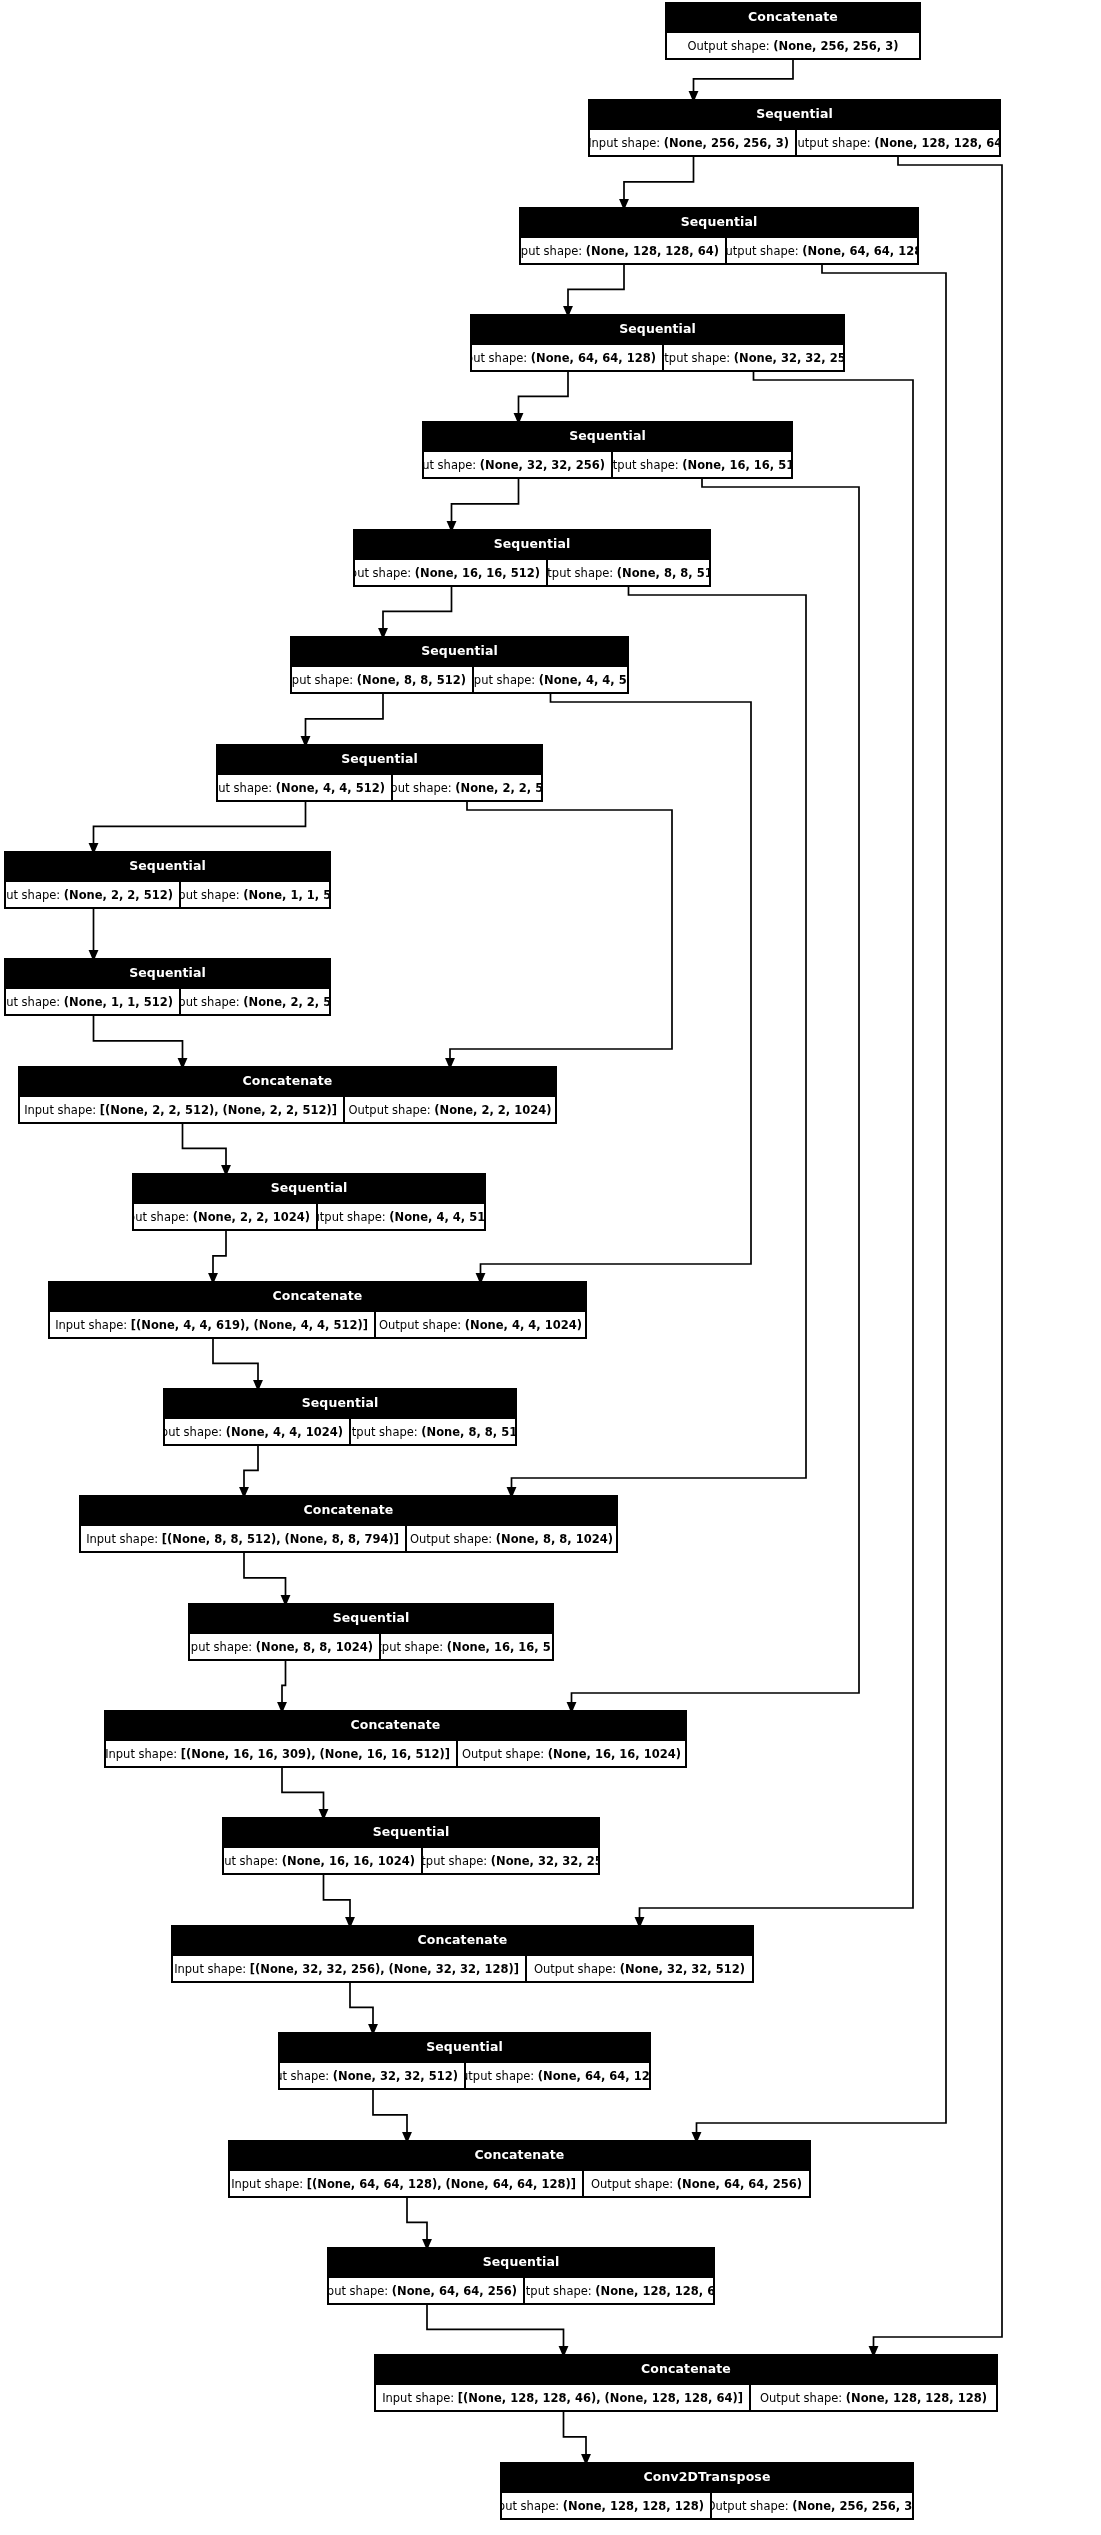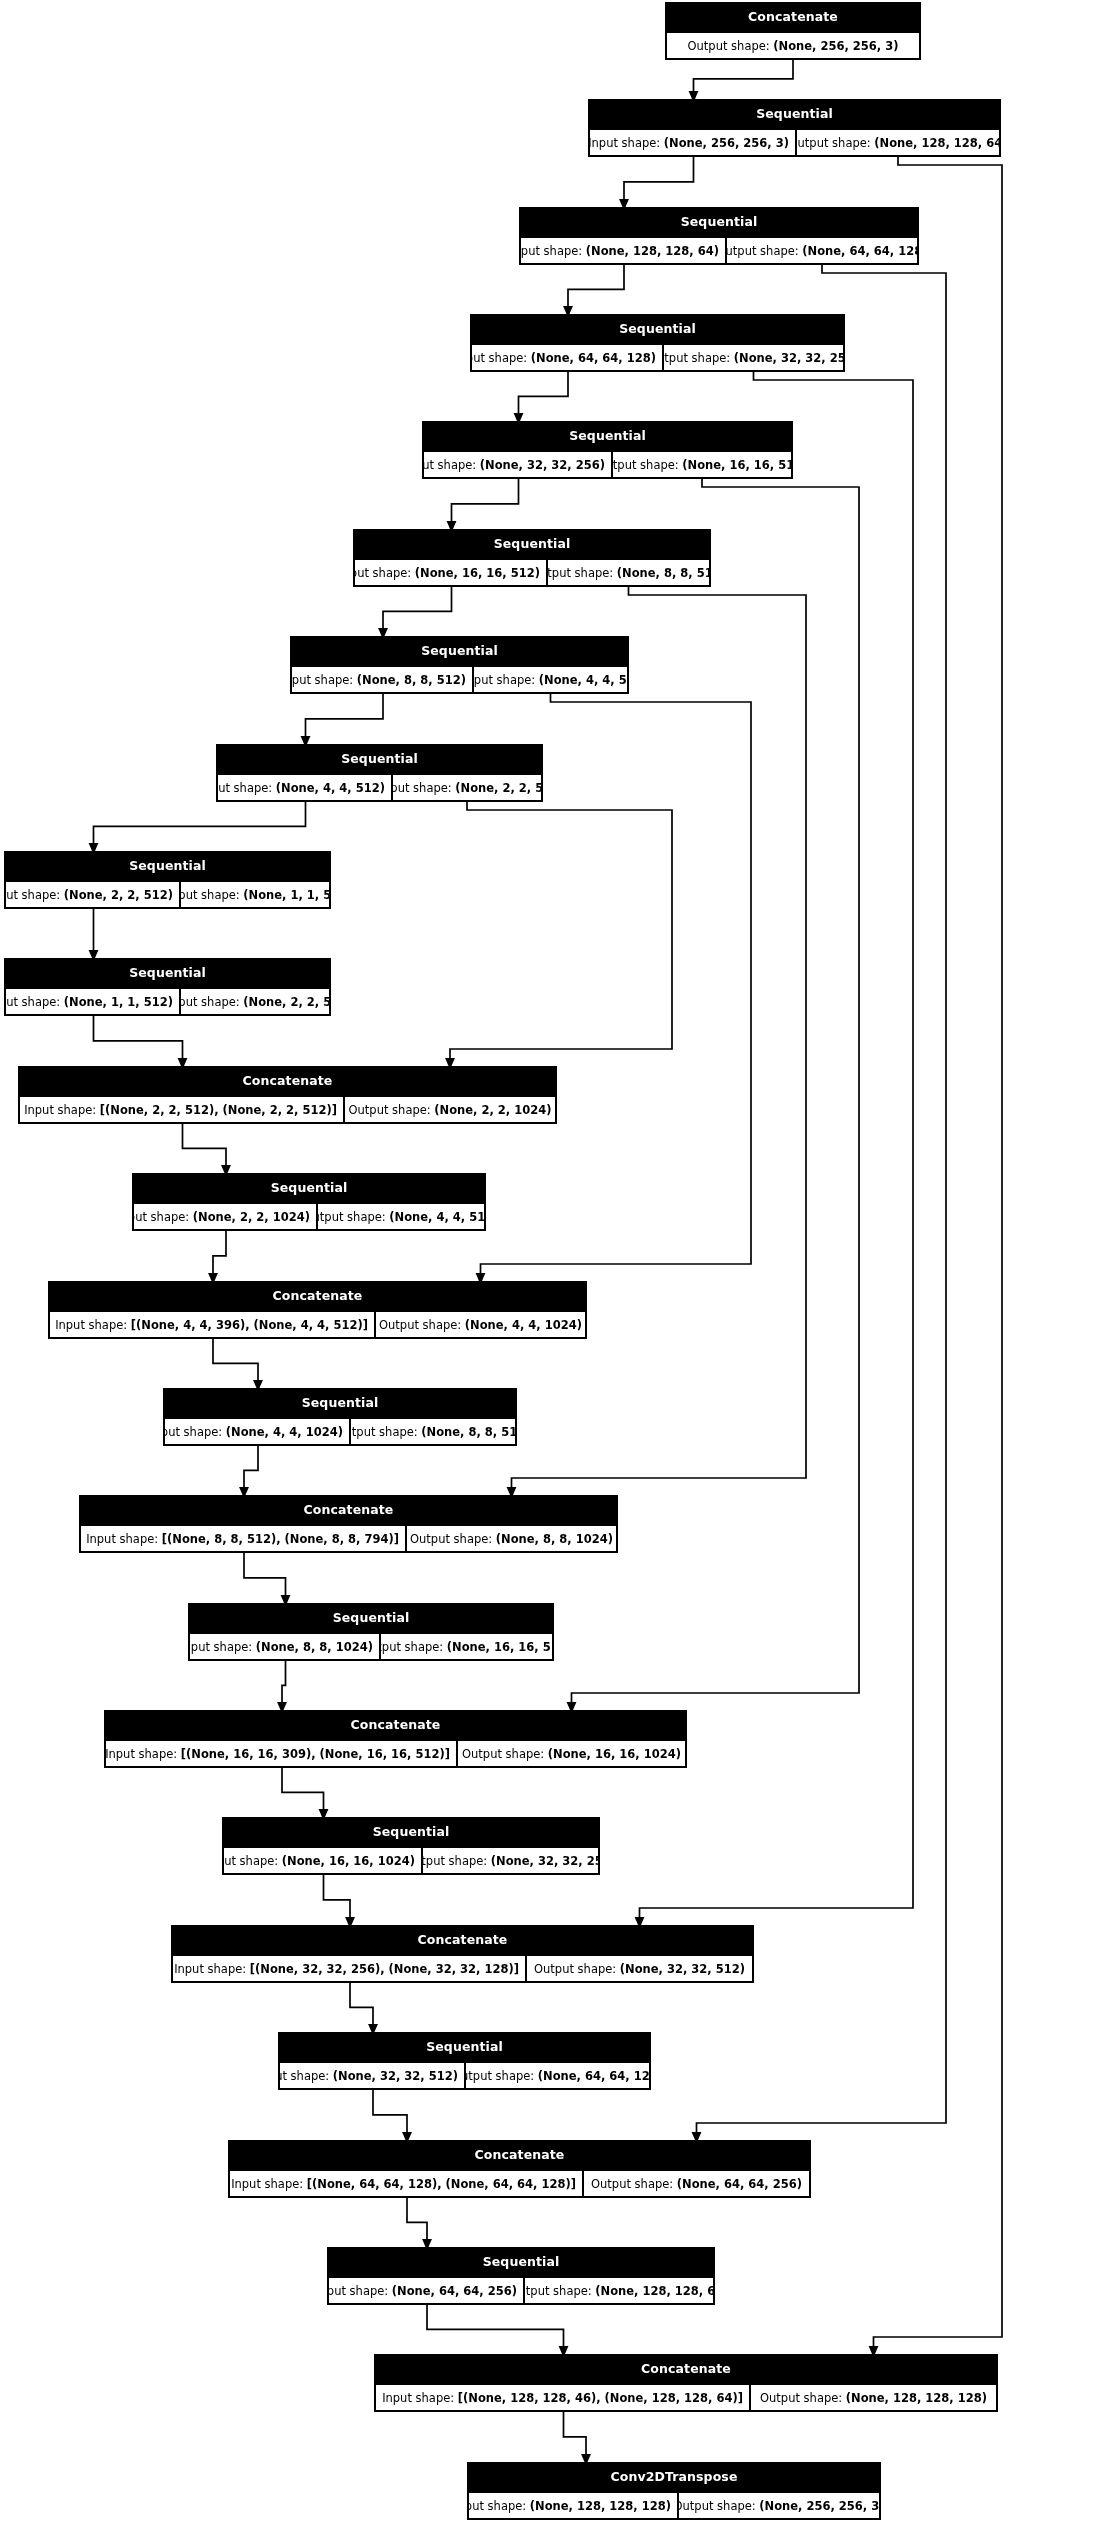--- a/index.html
+++ b/index.html
@@ -249,21 +249,21 @@
             <span class="lbl">Output shape:&nbsp;</span>
             <b>(None, 4, 4, 512)</b>
           </div>
         </div>
       </div>
       <div class="node" style="left: 48px; top: 1281px; width: 539px;">
         <div class="title">Concatenate</div>
         <div class="shapes">
           <div class="cell in" style="width: 326px; flex: 0 0 326px;">
             <span class="lbl">Input shape:&nbsp;</span>
-            <b>[(None, 4, 4, 396), (None, 4, 4, 512)]</b>
+            <b>[(None, 4, 4, 619), (None, 4, 4, 512)]</b>
           </div>
           <div class="cell out" style="flex: 1 1 auto;">
             <span class="lbl">Output shape:&nbsp;</span>
             <b>(None, 4, 4, 1024)</b>
           </div>
         </div>
       </div>
       <div class="node" style="left: 163px; top: 1388px; width: 354px;">
         <div class="title">Sequential</div>
         <div class="shapes">
@@ -387,21 +387,21 @@
           <div class="cell in" style="width: 375px; flex: 0 0 375px;">
             <span class="lbl">Input shape:&nbsp;</span>
             <b>[(None, 128, 128, 46), (None, 128, 128, 64)]</b>
           </div>
           <div class="cell out" style="flex: 1 1 auto;">
             <span class="lbl">Output shape:&nbsp;</span>
             <b>(None, 128, 128, 128)</b>
           </div>
         </div>
       </div>
-      <div class="node" style="left: 467px; top: 2462px; width: 414px;">
+      <div class="node" style="left: 500px; top: 2462px; width: 414px;">
         <div class="title">Conv2DTranspose</div>
         <div class="shapes">
           <div class="cell in" style="width: 210px; flex: 0 0 210px;">
             <span class="lbl">Input shape:&nbsp;</span>
             <b>(None, 128, 128, 128)</b>
           </div>
           <div class="cell out" style="flex: 1 1 auto;">
             <span class="lbl">Output shape:&nbsp;</span>
             <b>(None, 256, 256, 3)</b>
           </div>

